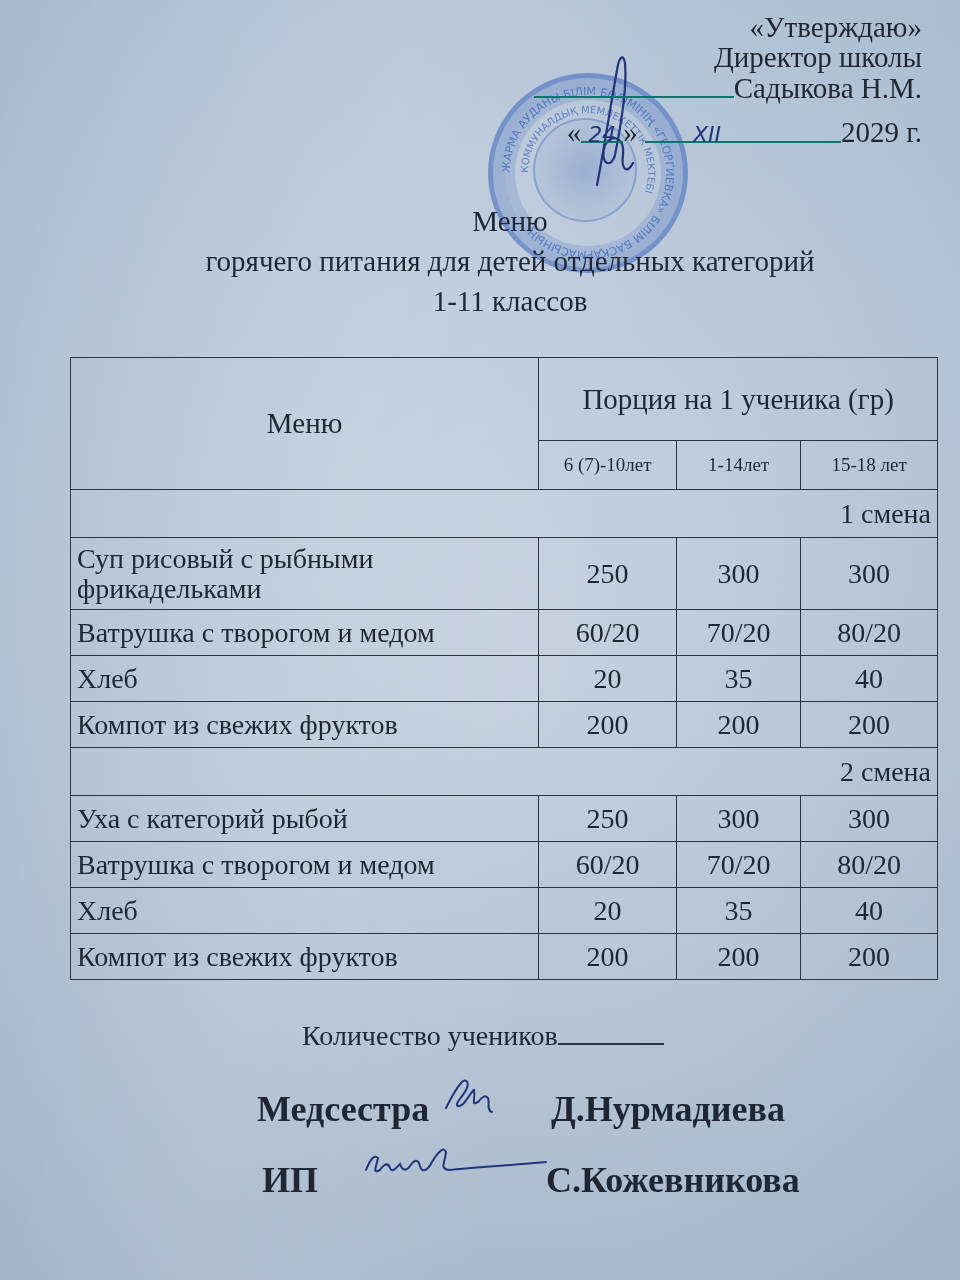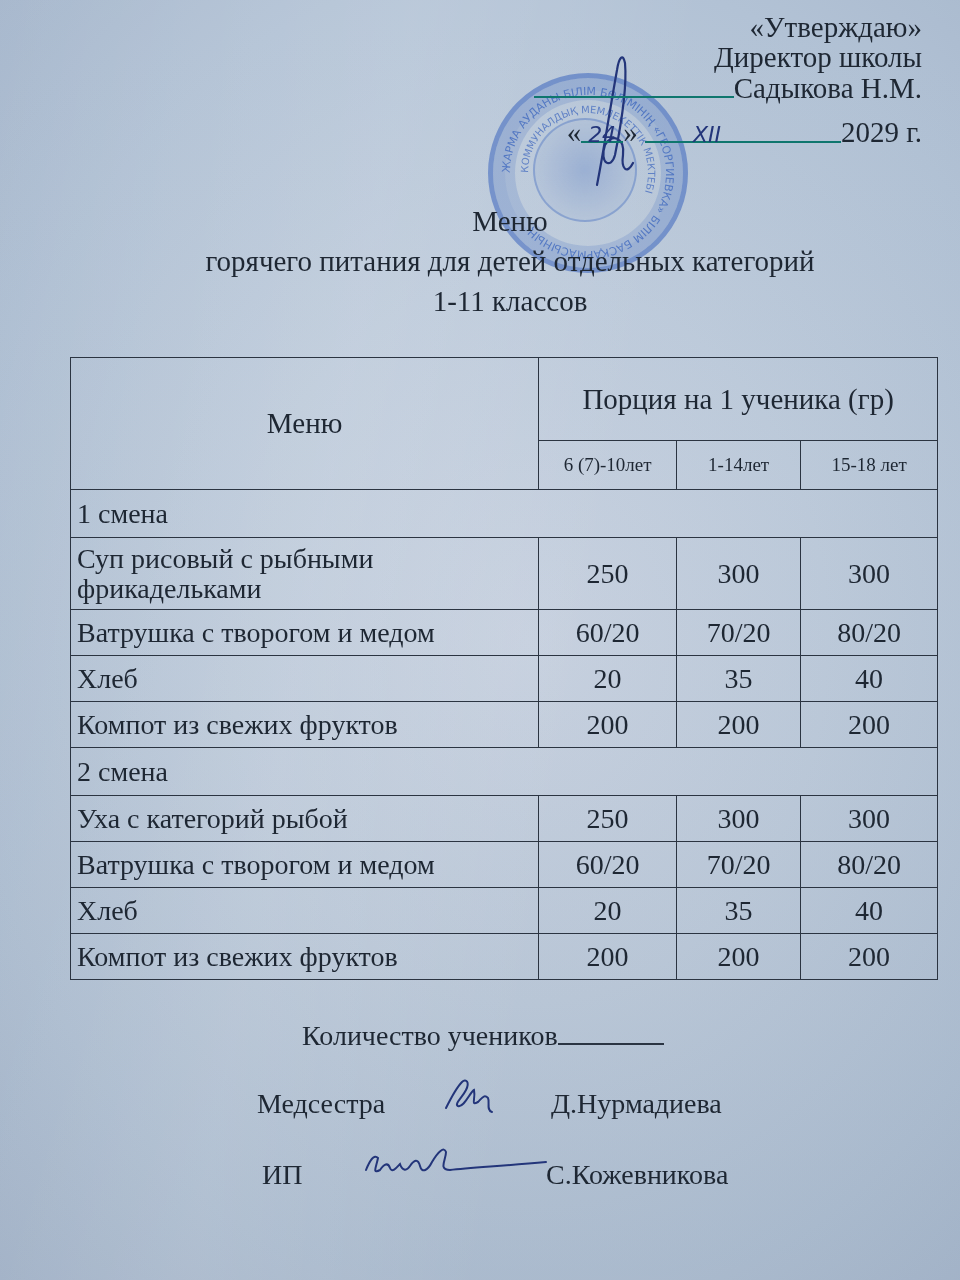--- a/index.html
+++ b/index.html
@@ -55,29 +55,29 @@
   table.menu td, table.menu th {
     border: 1.6px solid #2b3441; padding: 0 6px; font-weight: normal;
   }
   .c1 { width: 445px; }
   .c2 { width: 131px; }
   .c3 { width: 118px; }
   .c4 { width: 130px; }
   .h-menu { text-align: center; font-size: 29px; }
   .h-portion { text-align: center; font-size: 29px; height: 82px; }
   .h-age { text-align: center; font-size: 19px; height: 48px; }
-  .shift { text-align: left; height: 47px; }
+  .shift { text-align: right; height: 47px; }
   .dish { text-align: left; line-height: 30px; }
   .val { text-align: center; }
   .r-tall { height: 72px; }
   .r-norm { height: 46px; }
   .footer { position: absolute; left: 0; width: 960px; font-size: 28px; z-index: 3; }
   .count { top: 1017px; left: 302px; white-space: nowrap; }
   .count .blank { display: inline-block; width: 106px; border-bottom: 2px solid #2a3442; height: 26px; }
-  .sig-row { position: absolute; font-size: 28px; white-space: nowrap; z-index: 3; }
+  .sig-row { position: absolute; font-size: 36px; white-space: nowrap; z-index: 3; font-weight: bold; }
   .sig-svg { position: absolute; z-index: 2; }
 </style>
 </head>
 <body>
 
 <div class="paper-shade"></div>
 
 <div class="stamp">
   <svg class="stamp-text" viewBox="0 0 190 190">
     <defs>

